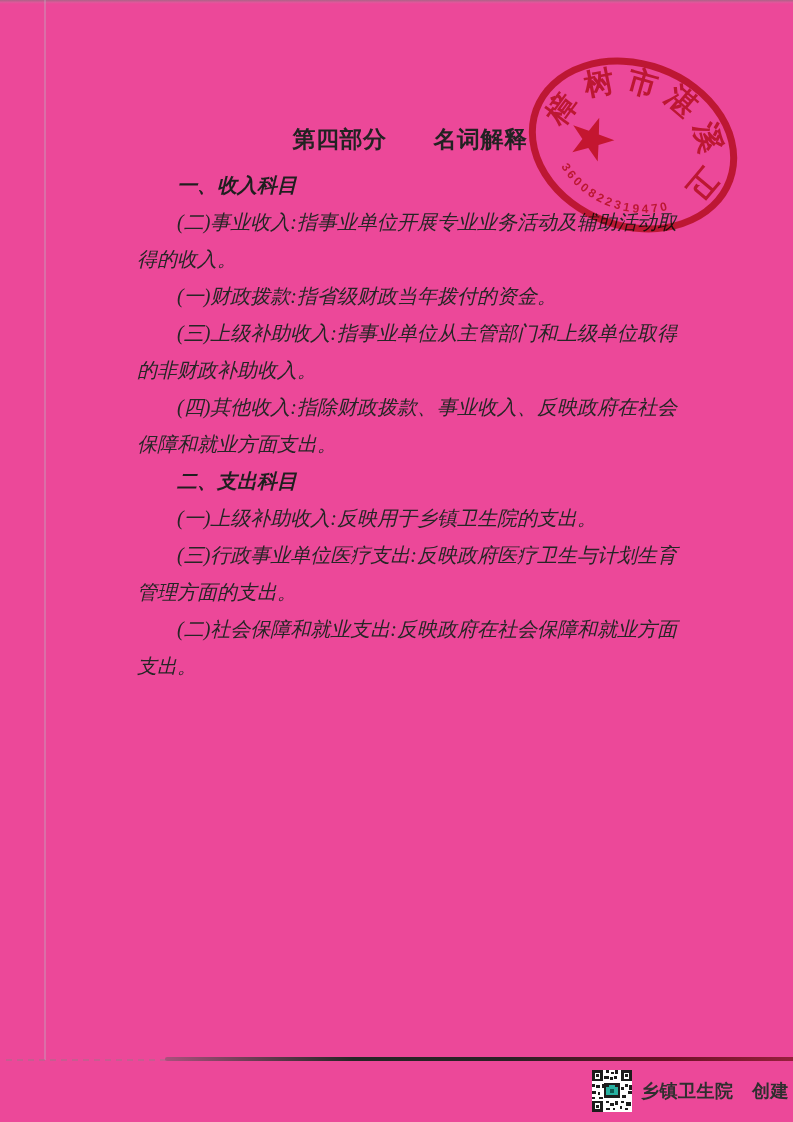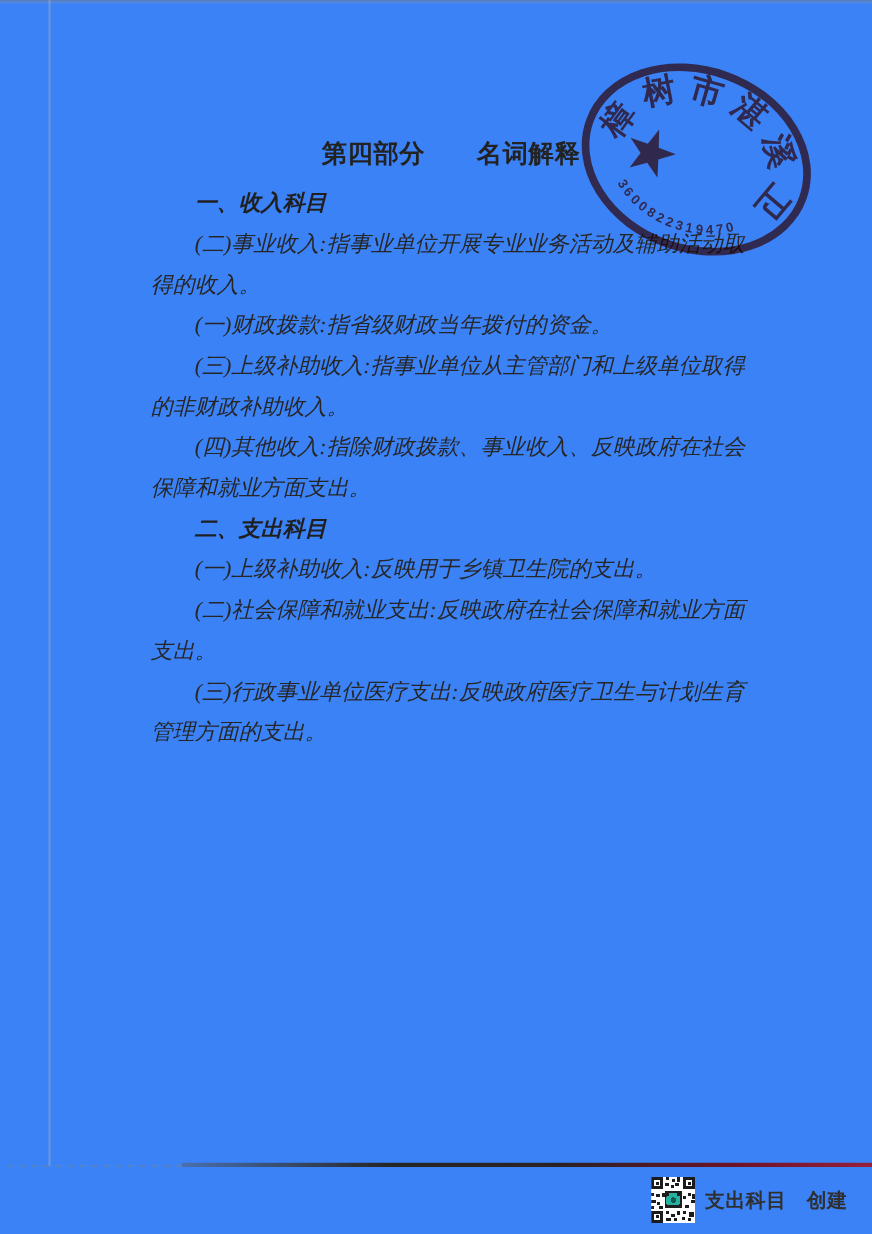--- a/index.html
+++ b/index.html
@@ -1,20 +1,20 @@
 <!DOCTYPE html>
 <html><head>
 <meta charset="utf-8">
 <style>
   html,body{margin:0;padding:0;background:#e9e9e9;}
   .page{
     position:relative;
     width:793px;height:1122px;
     margin:0 auto;
-    background:#3b82f6;
+    background:#ec4899;
     overflow:hidden;
     font-family:"Liberation Serif","DejaVu Serif",serif;
     color:#262626;
   }
   .scan-top-edge{
     position:absolute;left:0;top:0;width:793px;height:4px;
     background:linear-gradient(to bottom,rgba(120,120,120,.55),rgba(160,160,160,.18) 60%,transparent);
   }
   .scan-fold-line{
     position:absolute;left:44px;top:0;width:2px;height:1060px;
@@ -77,22 +77,22 @@
 
   <div class="content">
     <p class="sec-heading">一、收入科目</p>
     <p>(二)事业收入:指事业单位开展专业业务活动及辅助活动取得的收入。</p>
     <p>(一)财政拨款:指省级财政当年拨付的资金。</p>
     <p>(三)上级补助收入:指事业单位从主管部门和上级单位取得的非财政补助收入。</p>
     <p>(四)其他收入:指除财政拨款、事业收入、反映政府在社会保障和就业方面支出。</p>
 
     <p class="sec-heading sec-gap">二、支出科目</p>
     <p>(一)上级补助收入:反映用于乡镇卫生院的支出。</p>
+    <p>(三)行政事业单位医疗支出:反映政府医疗卫生与计划生育管理方面的支出。</p>
     <p>(二)社会保障和就业支出:反映政府在社会保障和就业方面支出。</p>
-    <p>(三)行政事业单位医疗支出:反映政府医疗卫生与计划生育管理方面的支出。</p>
   </div>
 
   <svg class="stamp" viewBox="0 0 234 192" xmlns="http://www.w3.org/2000/svg">
     <defs>
       <path id="stamp-arc-top" d="M 49.2 112.7 A 70 52 0 1 1 180.8 112.7" fill="none"></path>
       <path id="stamp-arc-bottom" d="M 47.8 132.6 A 82 66 0 0 0 182.2 132.6" fill="none"></path>
     </defs>
     <g transform="rotate(20 115 95)" fill="none">
       <ellipse cx="115" cy="95" rx="103" ry="81" stroke="#c5373c" stroke-width="7" opacity="0.92"></ellipse>
       <polygon points="74,81 79.3,96.7 95.9,96.9 82.6,106.8 87.5,122.6 74,113 60.5,122.6 65.4,106.8 52.1,96.9 68.7,96.7" fill="#cf3a3c" stroke="none" opacity="0.95"></polygon>
@@ -149,16 +149,16 @@
           <rect x="3" y="3" width="2" height="2" fill="#1c1c1c"></rect>
         <rect x="23" y="2" width="4" height="4" fill="#ffffff"></rect>
           <rect x="24" y="3" width="2" height="2" fill="#1c1c1c"></rect>
         <rect x="2" y="24" width="4" height="4" fill="#ffffff"></rect>
           <rect x="3" y="25" width="2" height="2" fill="#1c1c1c"></rect>
         <rect x="10" y="12" width="9" height="6" rx="1" fill="#27b0a0"></rect>
         <circle cx="14.5" cy="15" r="1.8" fill="#0e5b52"></circle>
         <rect x="12" y="10.6" width="5" height="1.6" fill="#27b0a0"></rect>
       </g>
     </svg>
-    <span class="wm-text">支出科目　创建</span>
+    <span class="wm-text">乡镇卫生院　创建</span>
   </div>
 
 </div>
 
 </body></html>

